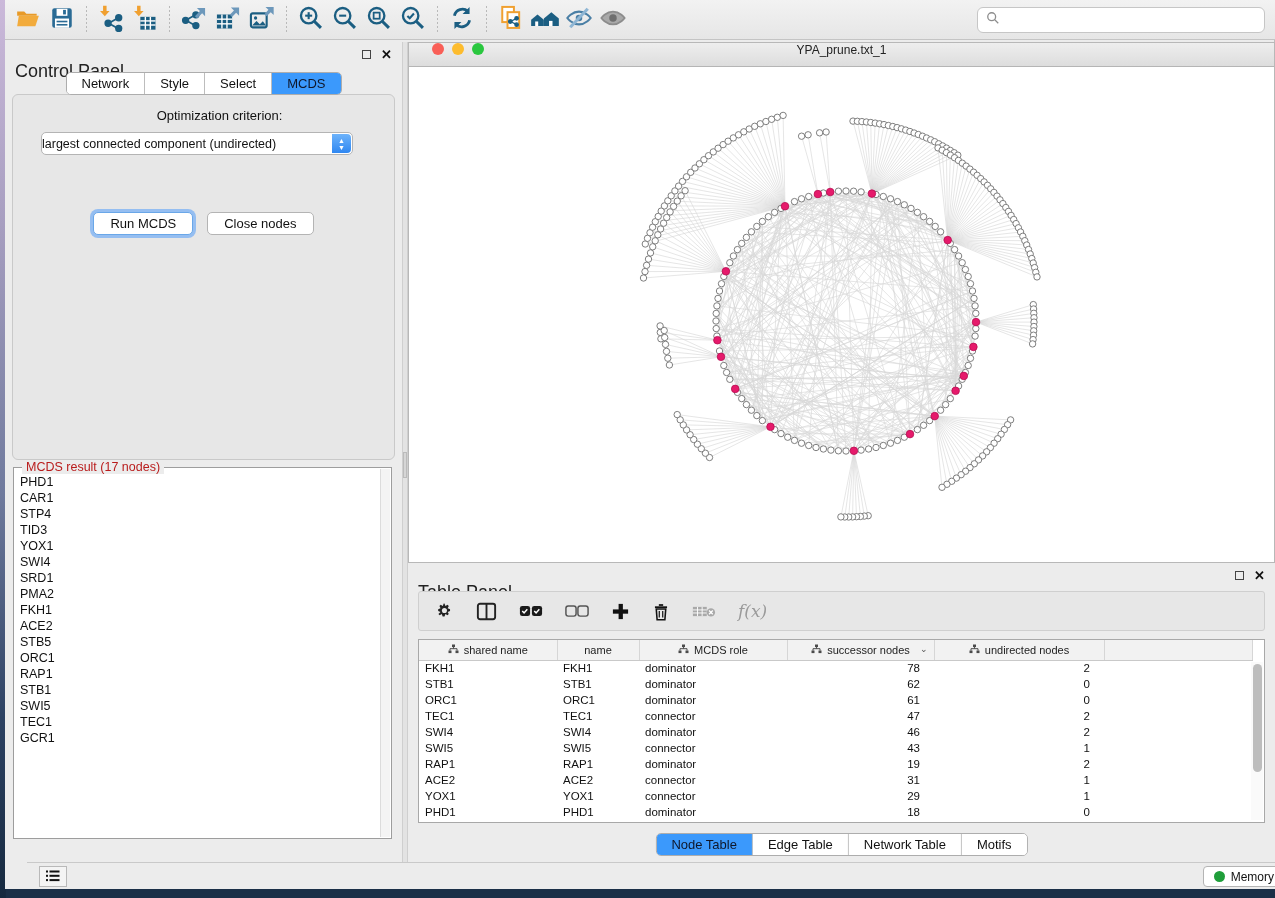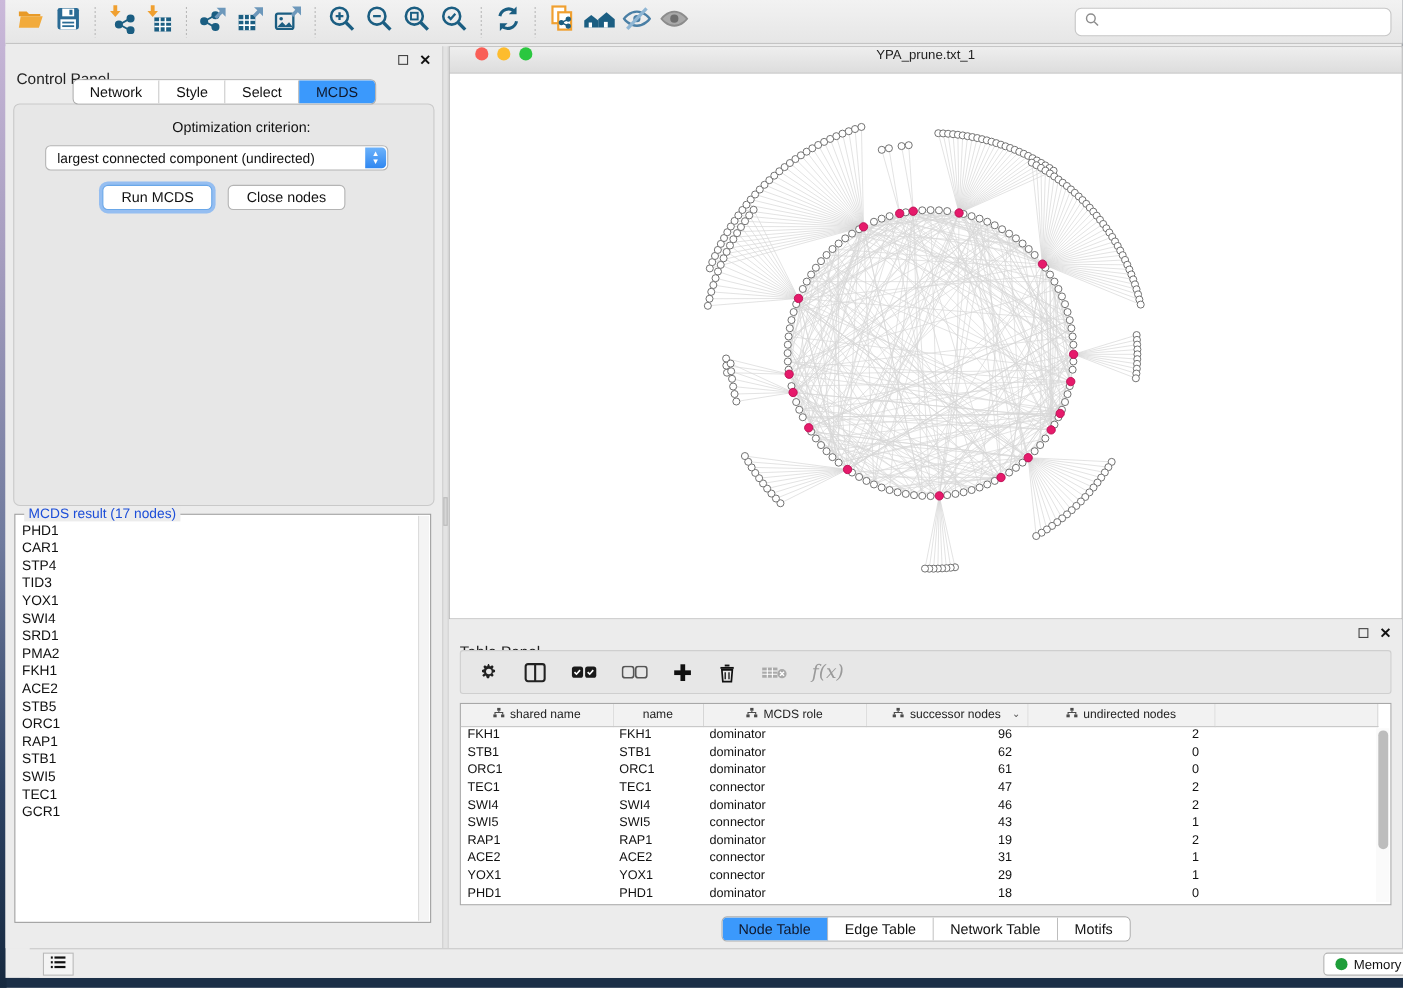--- a/index.html
+++ b/index.html
@@ -20,52 +20,52 @@
     background:repeating-linear-gradient(#b9b9b9 0 2px, transparent 2px 4px); }
   .search-wrap { position:absolute; right:10px; top:7px; width:288px; height:26px;
     background:#fff; border:1px solid #c6c6c6; border-radius:6px;
     display:flex; align-items:center; padding:0 8px; }
   .search-wrap input { border:none; outline:none; flex:1; font-size:12px; margin-left:6px;
     font-family:"Liberation Sans",sans-serif; background:transparent; }
 
   
   .panel-header { position:absolute; left:0; top:0; right:0; height:24px;
     display:flex; align-items:center; padding:0 10px; }
-  .panel-title { font-size:14px; color:#222;margin-top:34px; }
+  .panel-title { font-size:18px; color:#222;margin-top:34px; }
   .win-btns { margin-left:auto; display:flex; gap:10px; align-items:center; }
   .float-glyph { width:9px; height:9px; border:1.5px solid #444; display:inline-block; }
   .close-glyph { font-size:13px; font-weight:bold; color:#111; line-height:9px; }
 
   
   #control-panel { position:absolute; left:0; top:42px; width:397px; height:820px; background:#ececec; }
   .seg-tabs { position:absolute; left:50%; transform:translateX(-50%);
     display:flex; background:#fff; border:1px solid #adadad; border-radius:5px; overflow:hidden; }
   .seg-tab { font-size:13px; color:#111; padding:3px 15px; background:#fff; border-right:1px solid #bdbdbd; cursor:default; white-space:nowrap; }
   .seg-tab:last-child { border-right:none; }
   .seg-tab.sel { background:#3b99fc; color:#0f172a; }
   #cp-tabs { top:30px; z-index:3; }
   #cp-content { position:absolute; left:7px; top:52px; width:383px; height:366px;
     background:#e7e7e7; border:1px solid #c9c9c9; border-radius:6px; }
   #opt-label { position:absolute; left:0; right:0; top:66px; text-align:center; font-size:13px; color:#111;padding-left:32px; }
   #criterion-select { position:absolute; left:36px; top:90px; width:312px; height:23px;
     background:#fff; border:1px solid #b4b4b4; border-radius:5px;
-    display:flex; align-items:center; font-size:12.5px; color:#111; padding-left:10px; }
+    display:flex; align-items:center; font-size:12.5px; color:#111; }
   .select-stepper { position:absolute; right:1px; top:1px; bottom:1px; width:19px;
     background:linear-gradient(#6db3fb,#2f87f1); border-radius:0 4px 4px 0;
     display:flex; flex-direction:column; align-items:center; justify-content:center; color:#fff; }
   .select-stepper span { font-size:7px; line-height:7px; }
   .cp-btn-row { position:absolute; left:0; right:0; top:126px; display:flex; justify-content:center; gap:14px; }
   .btn { background:#fff; border:1px solid #b4b4b4; border-radius:5px; height:23px;
-    font-size:13px; color:#111; padding:0 16px; font-family:"Liberation Sans",sans-serif; }
+    font-size:13px; color:#111; padding:0 16px; font-family:"Liberation Sans",sans-serif;margin-top:44px; }
   .btn.focus-ring { box-shadow:0 0 0 3px rgba(82,156,250,.55); border-color:#6aa7e8; }
 
   #mcds-fieldset { position:absolute; left:8px; top:425px; width:379px; height:372px;
     border:1px solid #9d9d9d; background:#fff; }
   #mcds-legend { position:absolute; left:8px; top:-8px; background:#ececec; padding:0 4px;
-    font-size:12.5px; color:#1d4ed8; }
+    font-size:12.5px; color:#b91c1c; }
   #mcds-list { position:absolute; inset:6px 12px 2px 6px; overflow:hidden; }
   .mcds-item { font-size:12.5px; color:#111; line-height:16px; }
   #mcds-scroll { position:absolute; right:1px; top:1px; bottom:1px; width:10px;
     background:#f4f4f4; border-left:1px solid #dcdcdc; }
 
   
   #v-splitter { position:absolute; left:397px; top:42px; width:6px; height:820px; background:#e3e3e3;
     border-left:1px solid #cfcfcf; border-right:1px solid #cfcfcf; }
   #v-splitter .grip { position:absolute; top:410px; left:0; width:4px; height:26px;
     background:#d6d6d6; border:1px solid #bbb; }
@@ -1274,21 +1274,21 @@
                 </span>
               </th>
               <th></th>
             </tr>
           </thead>
         <tbody id="tbl-body">
             <tr>
               <td>FKH1</td>
               <td>FKH1</td>
               <td>dominator</td>
-              <td class="num">96</td>
+              <td class="num">78</td>
               <td class="num">2</td>
               <td></td>
             </tr>
             <tr>
               <td>STB1</td>
               <td>STB1</td>
               <td>dominator</td>
               <td class="num">62</td>
               <td class="num">0</td>
               <td></td>

